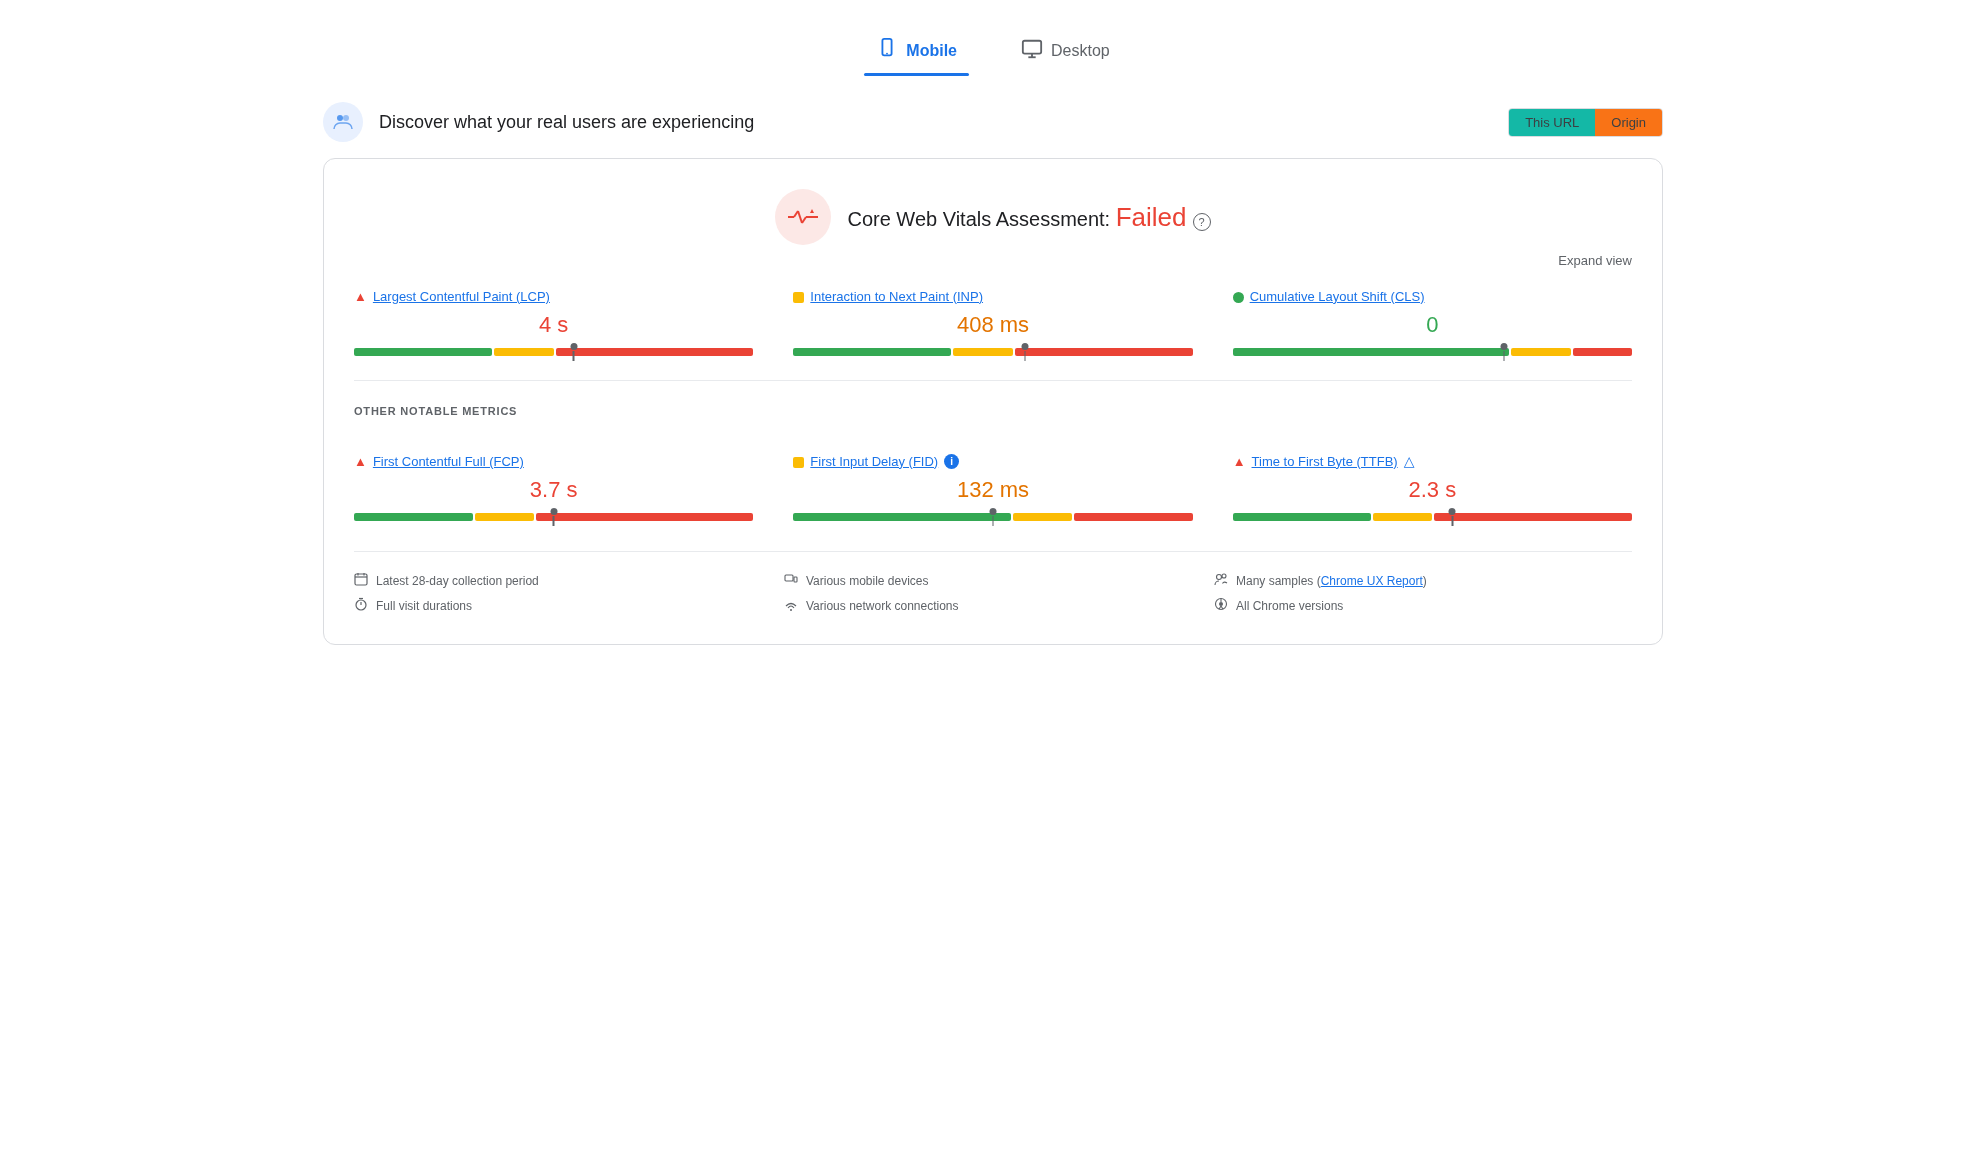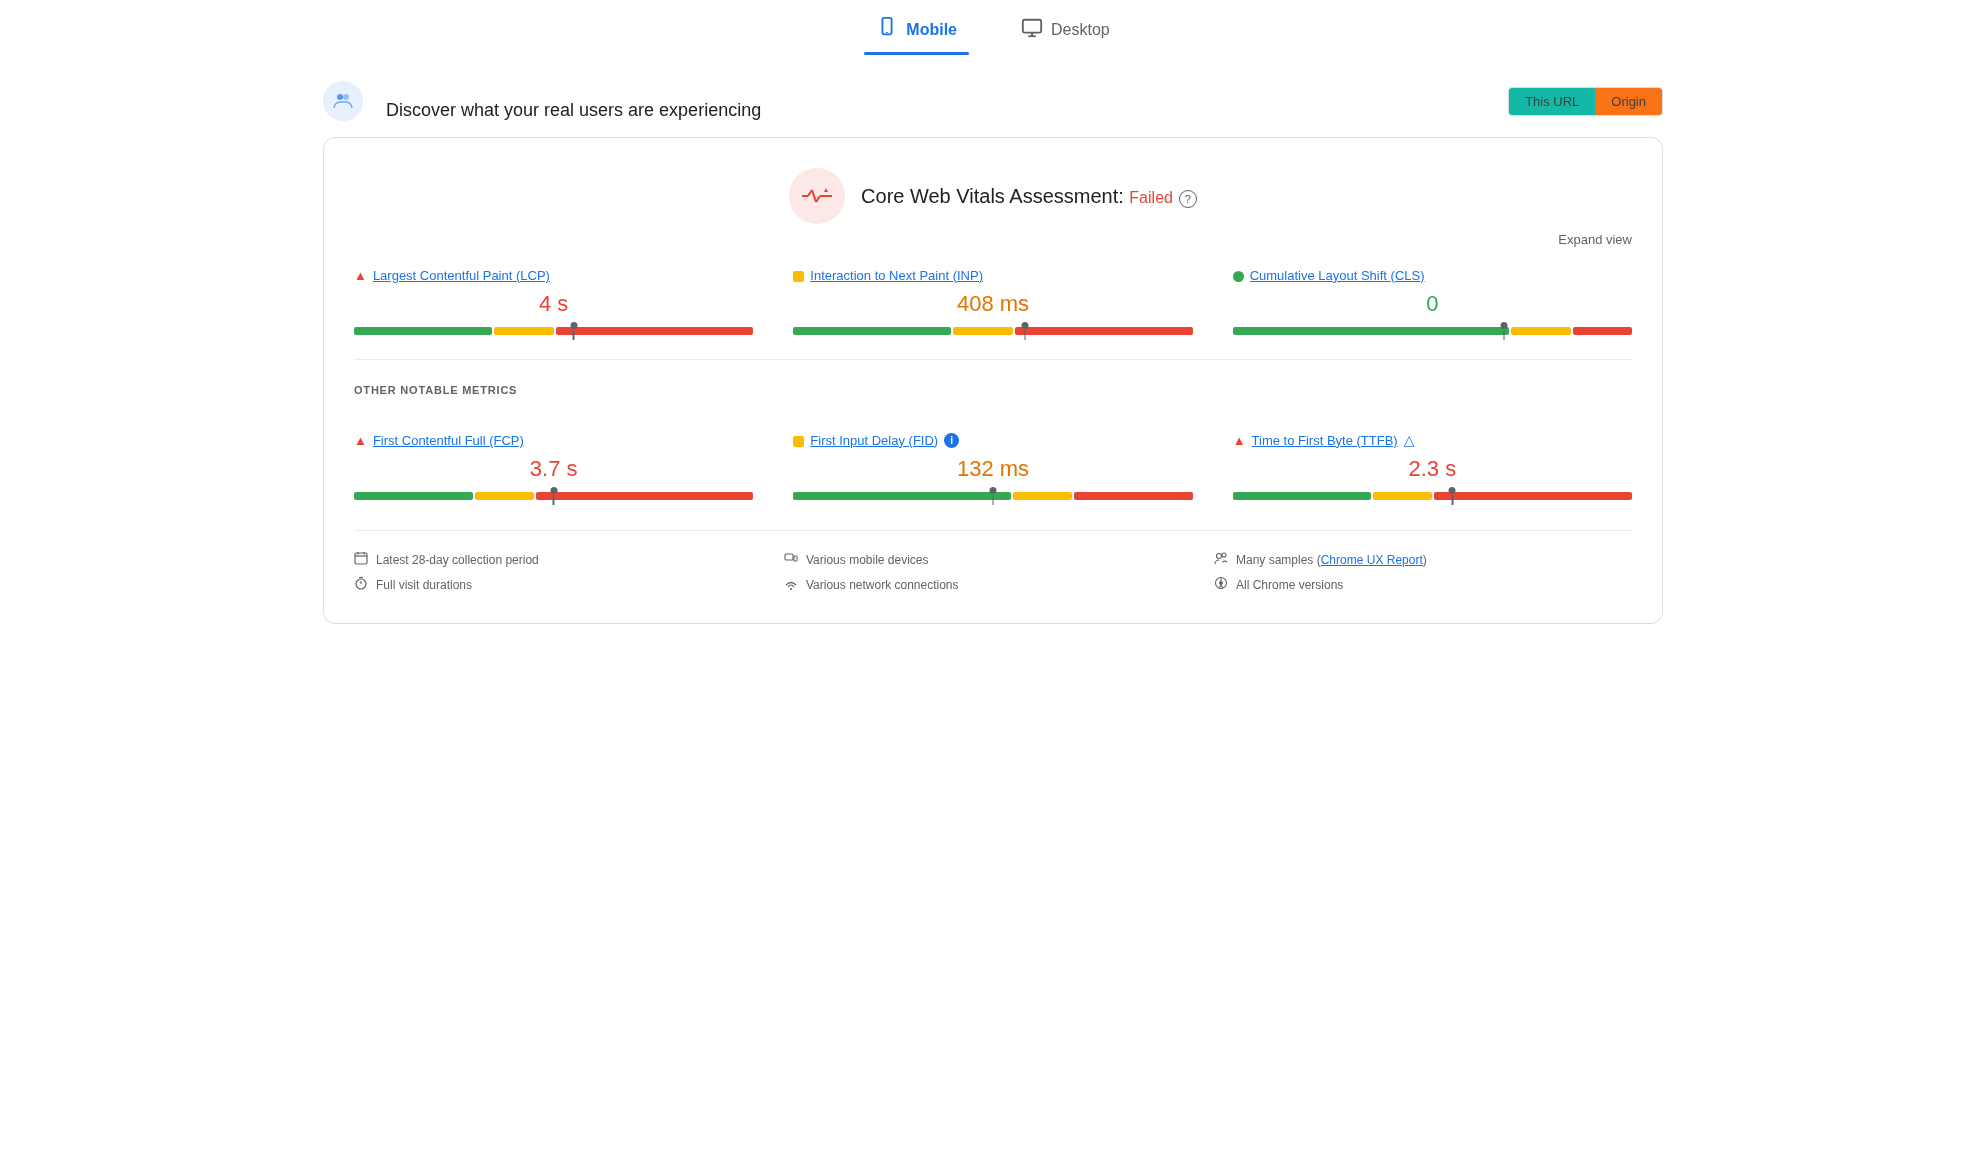--- a/index.html
+++ b/index.html
@@ -5,21 +5,21 @@
     * { box-sizing: border-box; margin: 0; padding: 0; }
     body {
       font-family: 'Google Sans', Arial, sans-serif;
       background: #fff;
       color: #202124;
       font-size: 14px;
     }
     .page-container {
       max-width: 1400px;
       margin: 0 auto;
-      padding: 9px 30px;
+      padding: 30px 30px;
     }
     
     .tab-bar {
       display: flex;
       justify-content: center;
       align-items: center;
       gap: 40px;
       margin-bottom: 30px;
     }
     .tab {
@@ -48,22 +48,22 @@
     }
     
     .section-header {
       display: flex;
       align-items: center;
       justify-content: space-between;
       margin-bottom: 16px;
     }
     .section-header-left {
       display: flex;
-      align-items: flex-end;
-      gap: 23px;
+      align-items: center;
+      gap: 16px;
     }
     .section-avatar {
       width: 40px;
       height: 40px;
       border-radius: 50%;
       background: #e8f0fe;
       display: flex;
       align-items: center;
       justify-content: center;
     }
@@ -258,21 +258,21 @@
         <svg width="30" height="24" viewBox="0 0 30 24">
           <line x1="0" y1="12" x2="6" y2="12" stroke="#ea4335" stroke-width="2"></line>
           <line x1="6" y1="12" x2="10" y2="6" stroke="#ea4335" stroke-width="2"></line>
           <line x1="10" y1="6" x2="14" y2="18" stroke="#ea4335" stroke-width="2"></line>
           <line x1="14" y1="18" x2="18" y2="12" stroke="#ea4335" stroke-width="2"></line>
           <line x1="18" y1="12" x2="30" y2="12" stroke="#ea4335" stroke-width="2"></line>
           <polygon points="22,8 26,8 24,4" fill="#ea4335"></polygon>
         </svg>
       </div>
       <div>
-        <span style="font-size:20px;font-weight:500;">Core Web Vitals Assessment: </span><span class="assessment-status" style="font-size:16px;">Failed</span><span class="help-icon">?</span>
+        <span style="font-size:20px;font-weight:500;">Core Web Vitals Assessment: </span><span class="assessment-status" style="font-size:26px;">Failed</span><span class="help-icon">?</span>
       </div>
     </div>
 
     <div class="expand-view">Expand view</div>
 
     <div class="metrics-grid" id="core-metrics-grid">
 
     <div class="metric-item">
       <div class="metric-header">
         <span><span style="color:#ea4335;font-size:13px;">▲</span></span>

